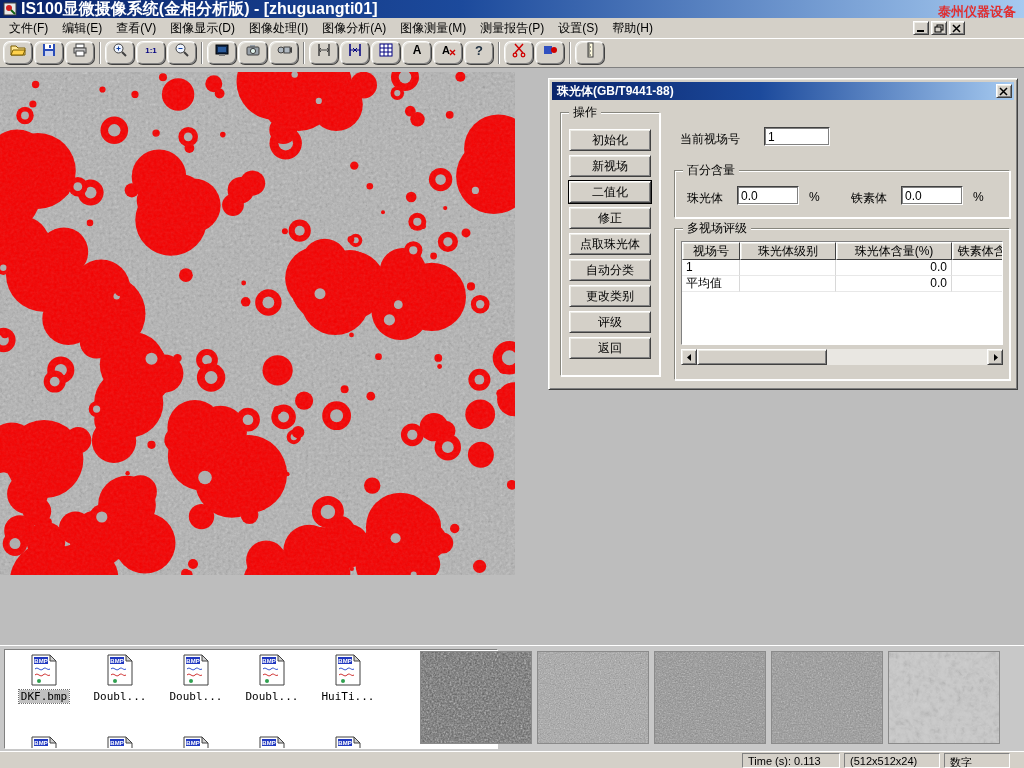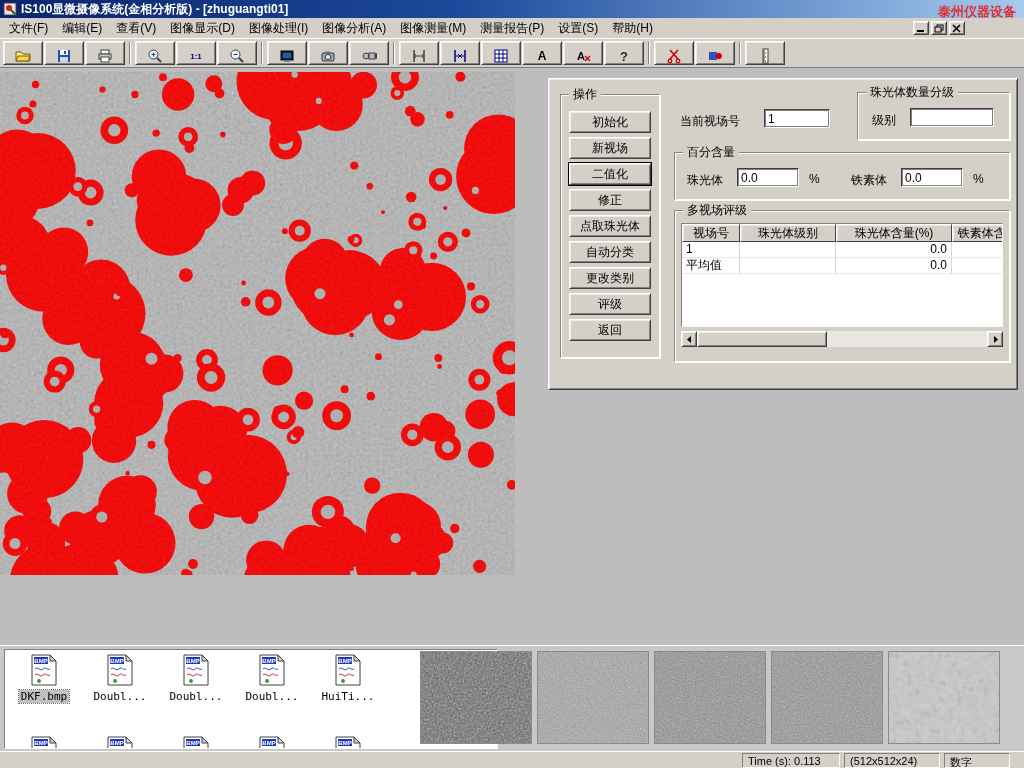--- a/index.html
+++ b/index.html
@@ -12,35 +12,35 @@
             box-shadow: inset 1px 1px 0 #ecebe5, inset -1px -1px 0 #808080; }
   .field  { background:#ffffff; border:1px solid; border-color:#404040 #ffffff #ffffff #404040;
             box-shadow: 0 0 0 1px #808080 inset; padding:1px 3px; font-size:12px;
             font-family:"Liberation Sans","DejaVu Sans",sans-serif; }
 
   
   .titlebar { position:absolute; left:0; top:0; width:1024px; height:18px;
               background:linear-gradient(90deg,#0a246a 0%,#1c4a9c 45%,#a6caf0 100%);
               color:#fff; display:flex; align-items:center; padding-left:3px; font-weight:bold; }
   .app-icon { width:14px; height:14px; margin-right:4px; display:inline-block; }
-  .title-text { font-size:12px; white-space:nowrap; }
+  .title-text { font-size:16px; white-space:nowrap; }
   .watermark { position:absolute; right:8px; top:3px; color:#e03030; font-size:13px; font-weight:bold; }
 
   
   .menubar { position:absolute; left:0; top:18px; width:968px; height:20px; background:#d4d0c8;
              display:flex; align-items:center; padding-left:2px; }
   .menu-item { padding:3px 7px; cursor:default; }
   .mdi-controls { position:absolute; right:3px; top:3px; display:flex; gap:2px; }
   .win-btn { width:16px; height:14px; display:flex; align-items:center; justify-content:center; padding:0; }
 
   
   .toolbar { position:absolute; left:0; top:38px; width:1024px; height:30px; background:#d4d0c8;
              border-top:1px solid #ffffff; border-bottom:1px solid #808080;
              display:flex; align-items:center; padding-left:3px; gap:1px; }
-  .tbtn { width:40px; height:24px; display:flex; align-items:flex-end; justify-content:center; }
+  .tbtn { width:30px; height:24px; display:flex; align-items:flex-start; justify-content:center;border-radius:7px; }
   .tsep { width:0; height:22px; border-left:1px solid #808080; border-right:1px solid #ffffff; margin:0 3px; }
 
   
   .workspace { position:absolute; left:0; top:68px; width:1024px; height:577px; background:#bdbdbd; }
   .micrograph { position:absolute; left:0; top:4px; width:515px; height:503px; background:#b2b2b2; }
 
   
   .dialog { position:absolute; left:548px; top:10px; width:470px; height:312px;
             background:#d4d0c8; border:1px solid; border-color:#ffffff #404040 #404040 #ffffff;
             box-shadow: inset 1px 1px 0 #ecebe5, inset -1px -1px 0 #808080; padding:3px; }
@@ -613,43 +613,46 @@
             <circle cx="112.8" cy="387.5" r="2.1" fill="#f40000"></circle>
             <circle cx="460.4" cy="4.7" r="5.0" fill="#f40000"></circle>
             <circle cx="411.2" cy="125.0" r="5.3" fill="#f40000"></circle>
             <circle cx="114.1" cy="258.9" r="2.3" fill="#f40000"></circle>
           </g>
         <rect width="515" height="503" filter="url(#tex)" opacity="0.14"></rect>
       </svg>
     </div>
 
     <div class="dialog">
+      <div class="dialog-titlebar">
+        <span class="dialog-title">珠光体(GB/T9441-88)</span>
+        <button class="raised win-btn dialog-close">
+            <svg width="10" height="9">
+              <path d="M1 1l7 7M8 1L1 8" stroke="#000" stroke-width="1.5"></path>
+            </svg>
+          </button>
+      </div>
       <div class="dialog-body">
 
         <div class="group" id="group-op">
           <span class="group-label">操作</span>
           <button class="raised opbtn">初始化</button>
           <button class="raised opbtn">新视场</button>
           <button class="raised opbtn default">二值化</button>
           <button class="raised opbtn">修正</button>
           <button class="raised opbtn">点取珠光体</button>
           <button class="raised opbtn">自动分类</button>
           <button class="raised opbtn">更改类别</button>
           <button class="raised opbtn">评级</button>
           <button class="raised opbtn">返回</button>
         </div>
 
         <span class="lbl" id="curfield-label">当前视场号</span>
         <input class="field" id="curfield-input" value="1" style="">
 
-        <div class="group" id="group-grade">
-          <span class="group-label">珠光体数量分级</span>
-          <span class="lbl" id="grade-label">级别</span>
-          <input class="field" id="grade-input" value="" style="">
-        </div>
 
         <div class="group" id="group-percent">
           <span class="group-label">百分含量</span>
           <span class="lbl" id="pearlite-label">珠光体</span>
           <input class="field" id="pearlite-input" value="0.0" style="">
           <span class="lbl" id="pearlite-unit">%</span>
           <span class="lbl" id="ferrite-label">铁素体</span>
           <input class="field" id="ferrite-input" value="0.0" style="">
           <span class="lbl" id="ferrite-unit">%</span>
         </div>

